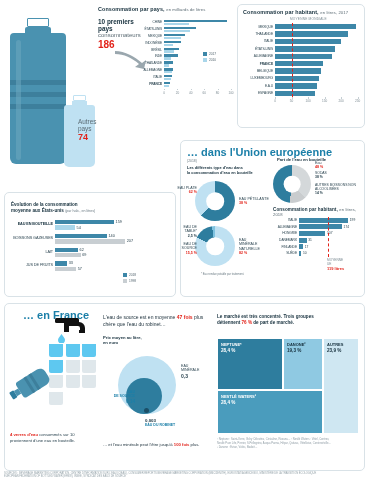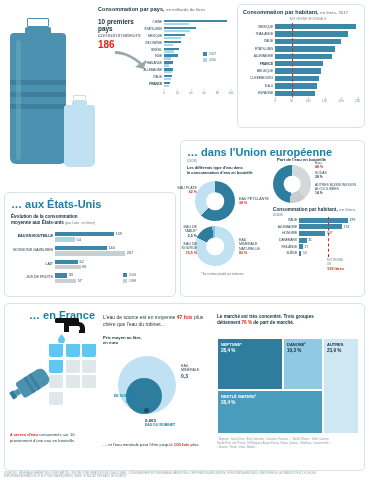--- a/index.html
+++ b/index.html
@@ -259,20 +259,25 @@
         <span class="sw" style="background:#3d87a8;"></span>
         <span>2017</span>
       </div>
       <div class="li">
         <span class="sw" style="background:#a9d6ea;"></span>
         <span>2010</span>
       </div>
     </div>
   </div>
 
+  <div style="position:absolute;left:78px;top:118px;width:42px;">
+    <div style="font-size:6.4px;color:#5b6b74;">Autres</div>
+    <div style="font-size:6.4px;color:#5b6b74;">pays</div>
+    <div class="red" style="font-size:9px;font-weight:bold;">74</div>
+  </div>
 
   <div class="card" style="left:237px;top:4px;width:128px;height:124px;padding:4px 5px;">
     <div class="hdr">
       <span>Consommation par habitant,</span>
       <span class="sub">en litres, 2017</span>
     </div>
     <div style="position:absolute;left:52px;top:12px;font-size:3.2px;color:#7a8a92;letter-spacing:.2px;">MOYENNE MONDIALE</div>
     <div style="position:absolute;left:5px;top:18px;width:118px;">
       <div id="pc-rows" style="position:relative;">
           <div style="display: flex; align-items: center; height: 7.4px;">
@@ -330,21 +335,20 @@
             <div class="tick" style="left: 66.1538px;"></div>
             <span style="left: 66.1538px;">200</span>
             <div class="tick" style="left: 82.6923px;"></div>
             <span style="left: 82.6923px;">250</span>
           </div>
       </div>
     </div>
   </div>
 
   <div class="card" style="left:4px;top:192px;width:172px;height:105px;padding:5px 6px;">
-    <div class="sect-title">… aux États-Unis</div>
     <div style="margin-top:4px;font-size:4.6px;font-weight:bold;color:#16303d;line-height:1.3;">
       <span>Évolution de la consommation</span><br>
       <span>moyenne aux États-unis</span>
       <span style="font-weight:normal;font-size:3.6px;color:#6a7a83;">(par hab., en litres)</span>
     </div>
     <div id="us-rows" style="margin-top:6px;">
         <div style="display: flex; align-items: flex-start; margin-bottom: 3px;">
           <div class="bar-lbl" style="width: 44px; font-size: 3.8px; line-height: 9.8px; font-weight: bold; color: rgb(22, 48, 61);">EAU EN BOUTEILLE</div>
           <div style="position: relative; width: 78px;">
             <div style="display: flex; align-items: center; height: 4.4px; margin-bottom: 1px;">
@@ -503,21 +507,21 @@
           <div class="vline" style="left: 55.4667px;"></div>
         </div>
     </div>
     <div style="position:absolute;left:146px;top:118px;font-size:3.2px;color:#7a8a92;line-height:1.2;">
       <span>MOYENNE</span><br>
       <span>UE</span><br>
       <span class="red bold" style="font-size:4px;">119 litres</span>
     </div>
   </div>
 
-  <div class="card" style="left:4px;top:303px;width:361px;height:168px;padding:5px 24px;">
+  <div class="card" style="left:4px;top:303px;width:361px;height:168px;padding:5px 18px;">
 
     <div class="sect-title">… en France</div>
 
     <svg style="position:absolute;left:46px;top:12px;" width="40" height="26" viewBox="0 0 40 26">
       <rect x="4" y="2" width="24" height="5" rx="1.5" fill="#111"></rect>
       <rect x="13" y="6" width="5" height="10" fill="#111"></rect>
       <path d="M18 6 h10 a6 6 0 0 1 6 6 v3 h-5 v-3 a2 2 0 0 0 -2 -2 h-9z" fill="#111"></path>
       <rect x="28" y="14" width="6" height="3" fill="#111"></rect>
     </svg>
     <svg style="position:absolute;left:53px;top:30px;" width="7" height="9" viewBox="0 0 7 9">

